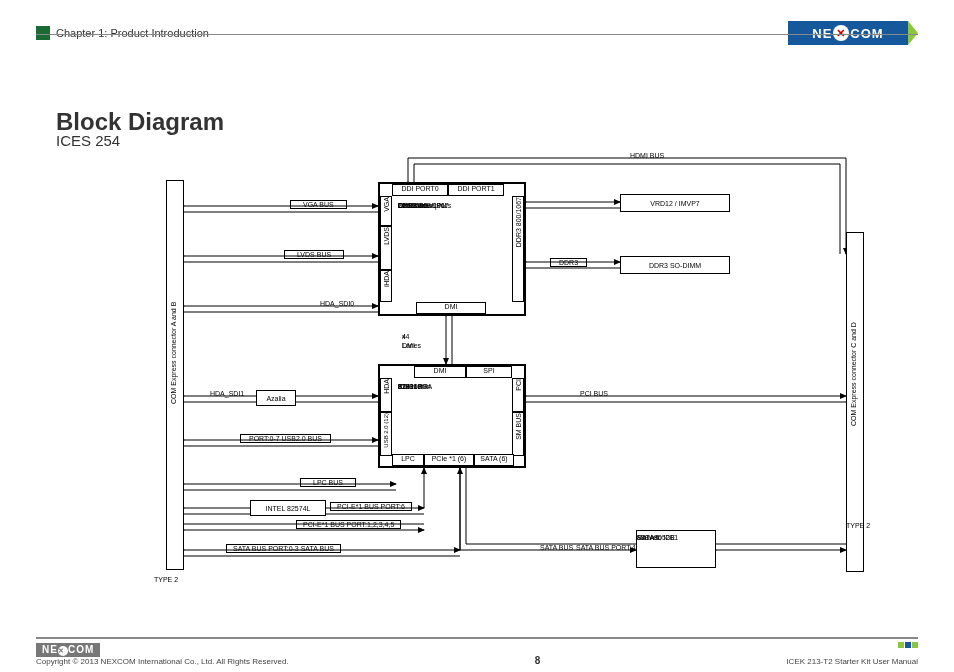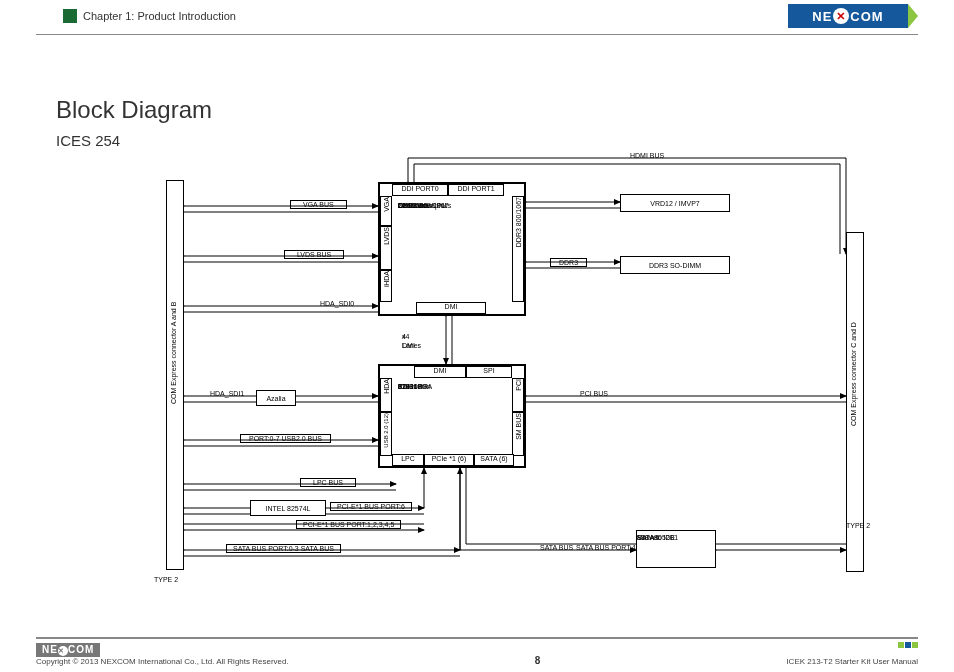--- a/index.html
+++ b/index.html
@@ -1,31 +1,31 @@
 <!DOCTYPE html>
 <html><head>
 <meta charset="utf-8">
 <style>
 * { margin:0; padding:0; box-sizing:border-box; }
 html,body { width:954px; height:672px; font-family:Arial,Helvetica,sans-serif; background:#fff; color:#000; }
 
 .page { position:relative; width:100%; height:100%; }
 
 
-.hdr { display:flex; justify-content:space-between; align-items:center; padding:4px 36px 4px 36px;margin-left:27px; }
+.hdr { display:flex; justify-content:space-between; align-items:center; padding:21px 36px 4px 36px; }
 .hdr .sep { width:14px; height:14px; background:#1a6a34; margin-right:6px; display:inline-block; }
 .hdr .title { font-size:11px; color:#333; }
 .hdr .logo { display:flex; align-items:center; }
 .hdr .logo .bar { width:120px; height:24px; background:#16589c; display:flex; align-items:center; justify-content:center; color:#fff; font-weight:bold; font-size:13px; letter-spacing:1px; position:relative; }
 .hdr .logo .bar .x { display:inline-block; width:16px; height:16px; border-radius:50%; background:#fff; color:#c00; font-weight:bold; line-height:16px; text-align:center; margin:0 1px; font-size:11px; }
 .hdr .logo .end { width:0; height:0; border-top:12px solid transparent; border-bottom:12px solid transparent; border-left:10px solid #8cc640; }
 .hrline { position:absolute; left:36px; right:36px; top:34px; border-top:1px solid #888; }
 
 
-.h1 { position:absolute; left:56px; top:96px; font-size:24px; font-weight:normal; color:#333; }
+.h1 { position:absolute; left:56px; top:108px; font-size:24px; font-weight:bold; color:#333; }
 .h2 { position:absolute; left:56px; top:132px; font-size:15px; font-weight:normal; color:#333; }
 
 
 .canvas { position:absolute; left:0; top:0; width:954px; height:672px; }
 .canvas * { position:absolute; font-size:7px; }
 
 .box { border:1px solid #000; background:#fff; text-align:center; }
 .label { font-size:7px; }
 .vlabel { writing-mode:vertical-rl; transform:rotate(180deg); font-size:7px; }
 

